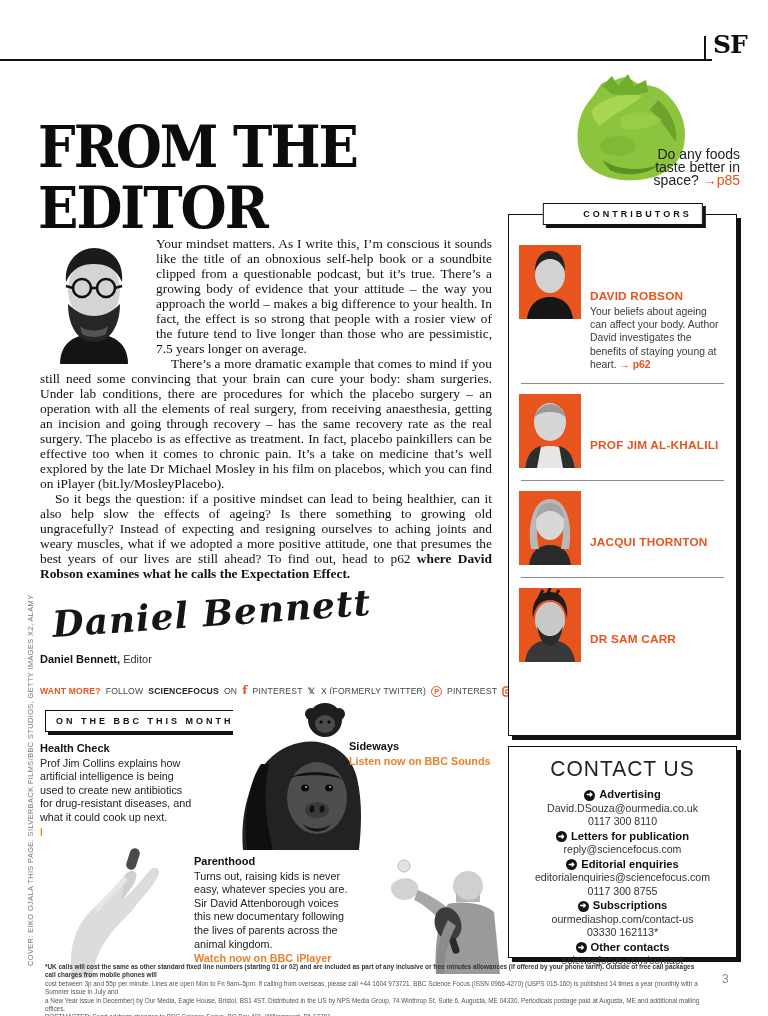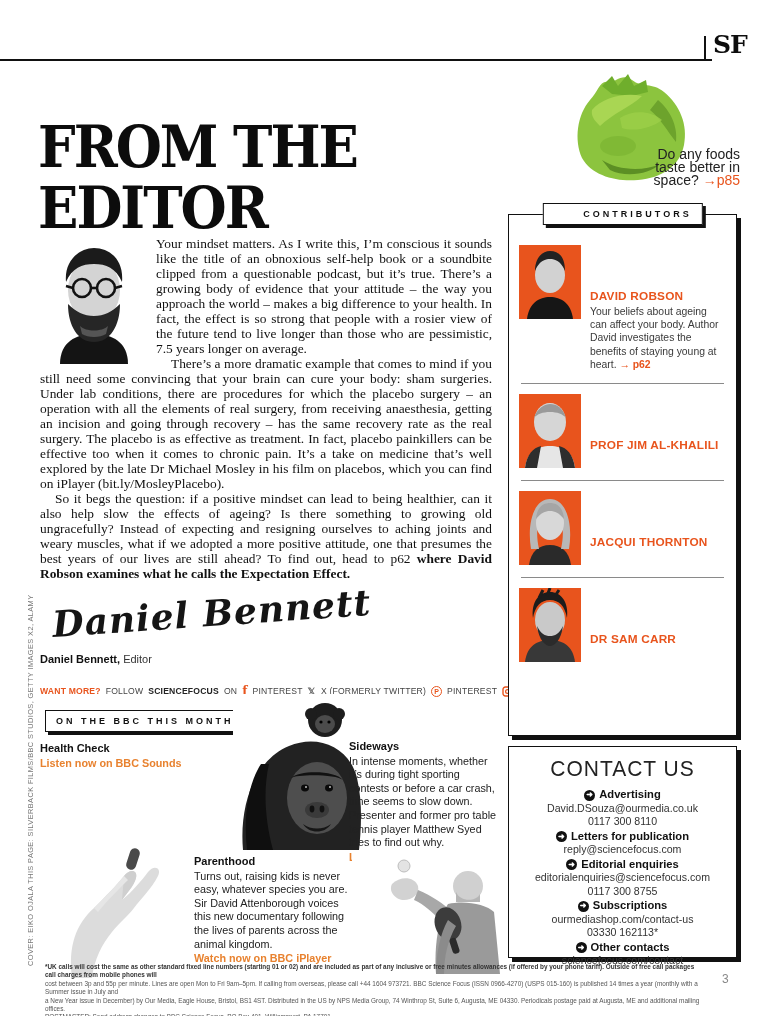--- a/index.html
+++ b/index.html
@@ -133,20 +133,21 @@
           <circle cx="8.2" cy="2.9" r=".8" fill="var(--accent)"></circle>
         </svg>
       </span>
     <span>INSTAGRAM</span>
   </div>
 
   <div class="tag-box bbc-label">ON THE BBC THIS MONTH...</div>
 
   <div class="bbc-col" style="left:40px;top:742px;width:152px;">
     <h4>Health Check</h4>
+    <span>Prof Jim Collins explains how artificial intelligence is being used to create new antibiotics for drug-resistant diseases, and what it could cook up next.</span>
     <span class="bbc-link">Listen now on BBC Sounds</span>
   </div>
 
   <svg class="img-abs" style="left:233px;top:694px;" width="132" height="156" viewBox="0 0 132 156">
     <rect width="132" height="156" fill="#fff"></rect>
     <circle cx="92" cy="26" r="17" fill="#1d1d1d"></circle>
     <circle cx="78" cy="20" r="6" fill="#1d1d1d"></circle>
     <circle cx="106" cy="20" r="6" fill="#1d1d1d"></circle>
     <ellipse cx="92" cy="30" rx="10" ry="9" fill="#4b4b4b"></ellipse>
     <circle cx="88" cy="28" r="1.6" fill="#000"></circle>
@@ -160,21 +161,20 @@
     <circle cx="73" cy="93" r="1" fill="#bbb"></circle>
       <circle cx="97" cy="93" r="1" fill="#bbb"></circle>
     <ellipse cx="84" cy="116" rx="12" ry="8" fill="#3a3a3a"></ellipse>
     <ellipse cx="79" cy="115" rx="2.4" ry="3.4" fill="#111"></ellipse>
     <ellipse cx="89" cy="115" rx="2.4" ry="3.4" fill="#111"></ellipse>
     <path d="M70 130 C78 136 90 136 98 130 C92 140 76 140 70 130 Z" fill="#161616"></path>
   </svg>
 
   <div class="bbc-col" style="left:349px;top:740px;width:152px;">
     <h4>Sideways</h4>
-    <span>In intense moments, whether it’s during tight sporting contests or before a car crash, time seems to slow down. Presenter and former pro table tennis player Matthew Syed tries to find out why.</span>
     <span class="bbc-link">Listen now on BBC Sounds</span>
   </div>
 
   <svg class="img-abs" style="left:42px;top:828px;" width="145" height="150" viewBox="0 0 145 150">
     <rect width="145" height="150" fill="#fff"></rect>
     <path d="M30 150 C26 118 34 96 52 80 C62 70 74 58 82 48 C88 40 96 42 94 50 C92 58 84 66 80 72 C90 64 100 52 106 44 C112 36 120 40 116 48 C110 60 98 72 92 80 C86 88 76 96 70 104 C60 116 52 132 50 150 Z" fill="#dcdcdc"></path>
     <path d="M82 48 C88 40 96 42 94 50 C92 58 84 66 80 72 Z" fill="#cfcfcf"></path>
     <path d="M52 80 C62 70 74 58 82 48 L86 52 C76 62 64 74 56 84 Z" fill="#e6e6e6"></path>
     <rect x="86" y="20" width="10" height="22" rx="5" transform="rotate(18 91 31)" fill="#4a4a4a"></rect>
   </svg>

